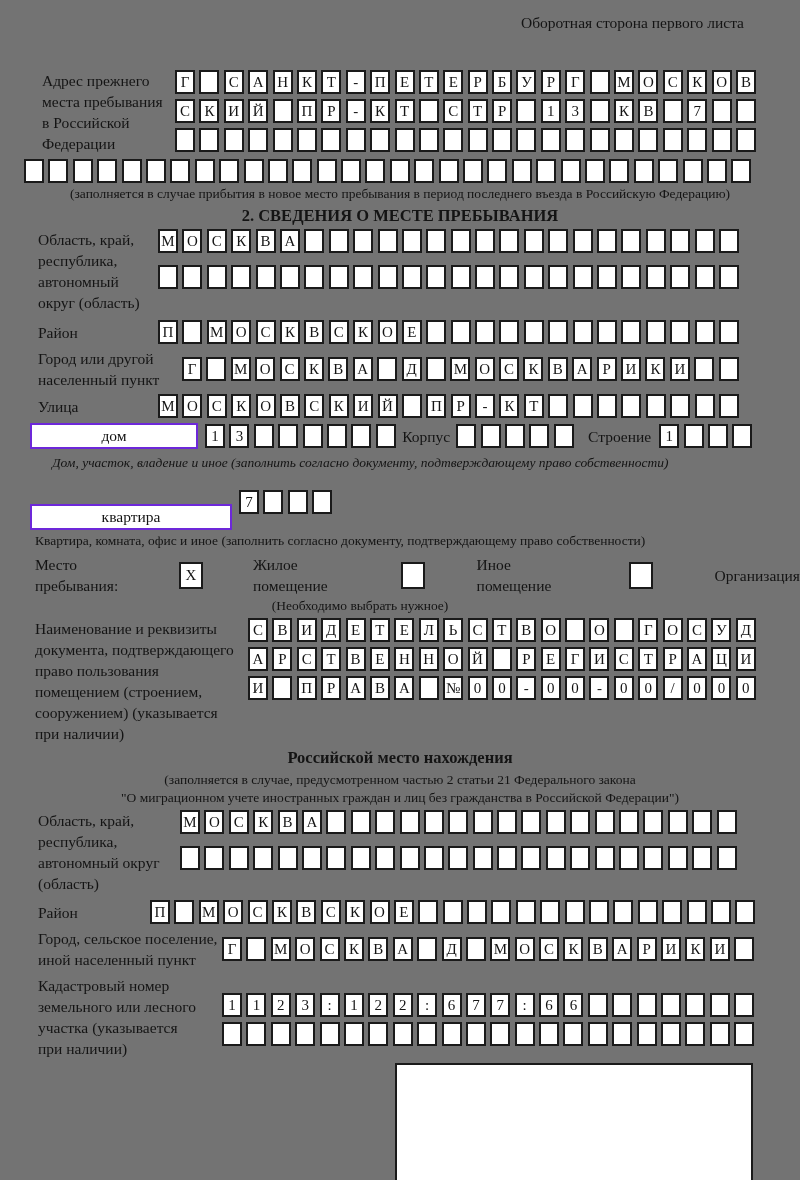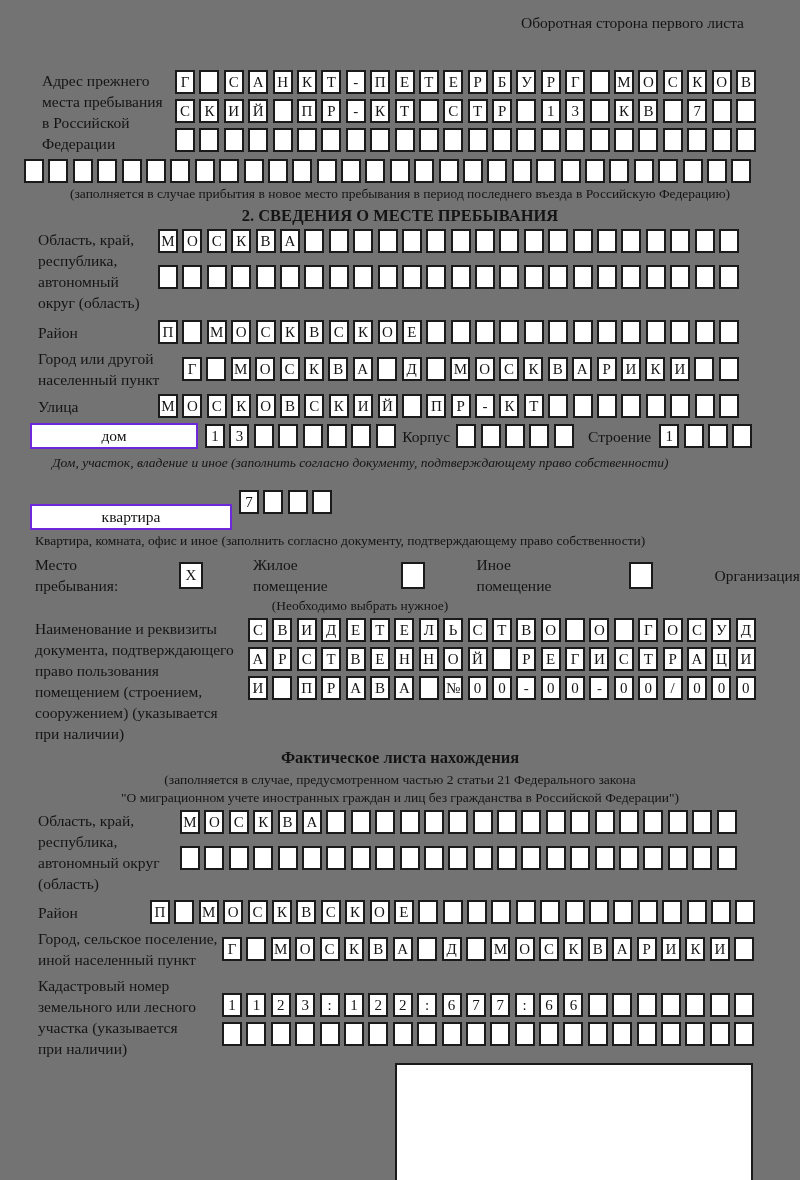--- a/index.html
+++ b/index.html
@@ -446,21 +446,21 @@
           <span class="cell">0</span>
           <span class="cell">0</span>
           <span class="cell">/</span>
           <span class="cell">0</span>
           <span class="cell">0</span>
           <span class="cell">0</span>
         </div>
     </div>
   </div>
 
-  <div class="sec-title" style="margin-top:4px;">Фактическое листа нахождения</div>
+  <div class="sec-title" style="margin-top:4px;">Российской место нахождения</div>
   <div class="note center" style="margin-top:3px; line-height:18px;">
     <div>(заполняется в случае, предусмотренном частью 2 статьи 21 Федерального закона</div>
     <div>"О миграционном учете иностранных граждан и лиц без гражданства в Российской Федерации")</div>
   </div>
 
   <div class="formrow" style="padding-left:38px; margin-top:3px;">
     <div class="lbl" style="width:142px;">
       <div>Область, край,</div>
       <div>республика,</div>
       <div>автономный округ</div>

